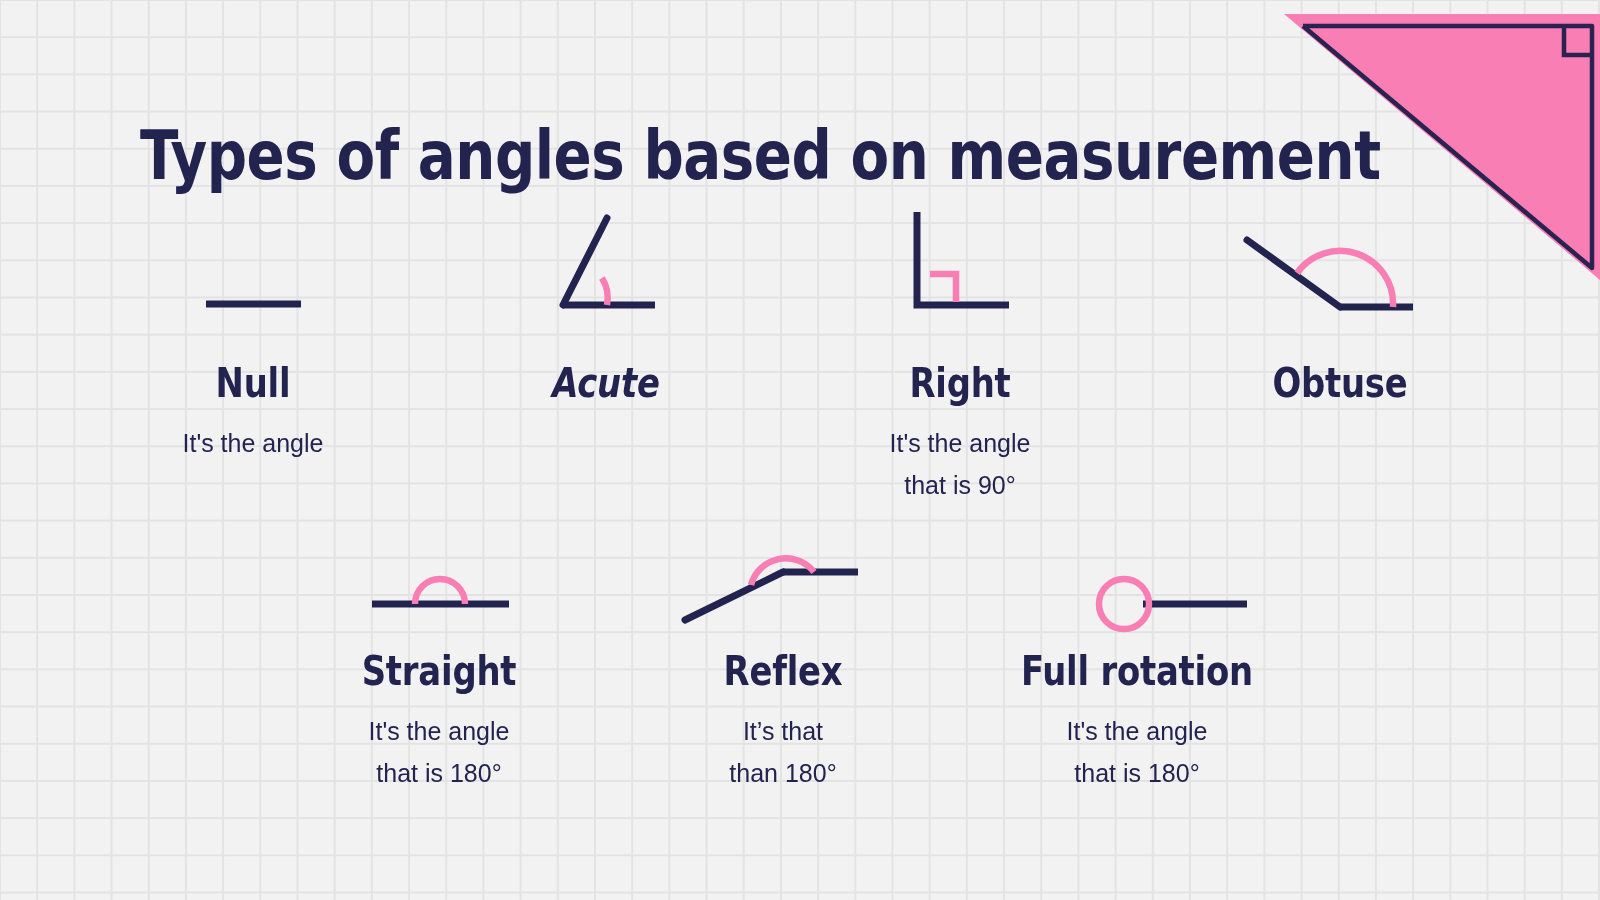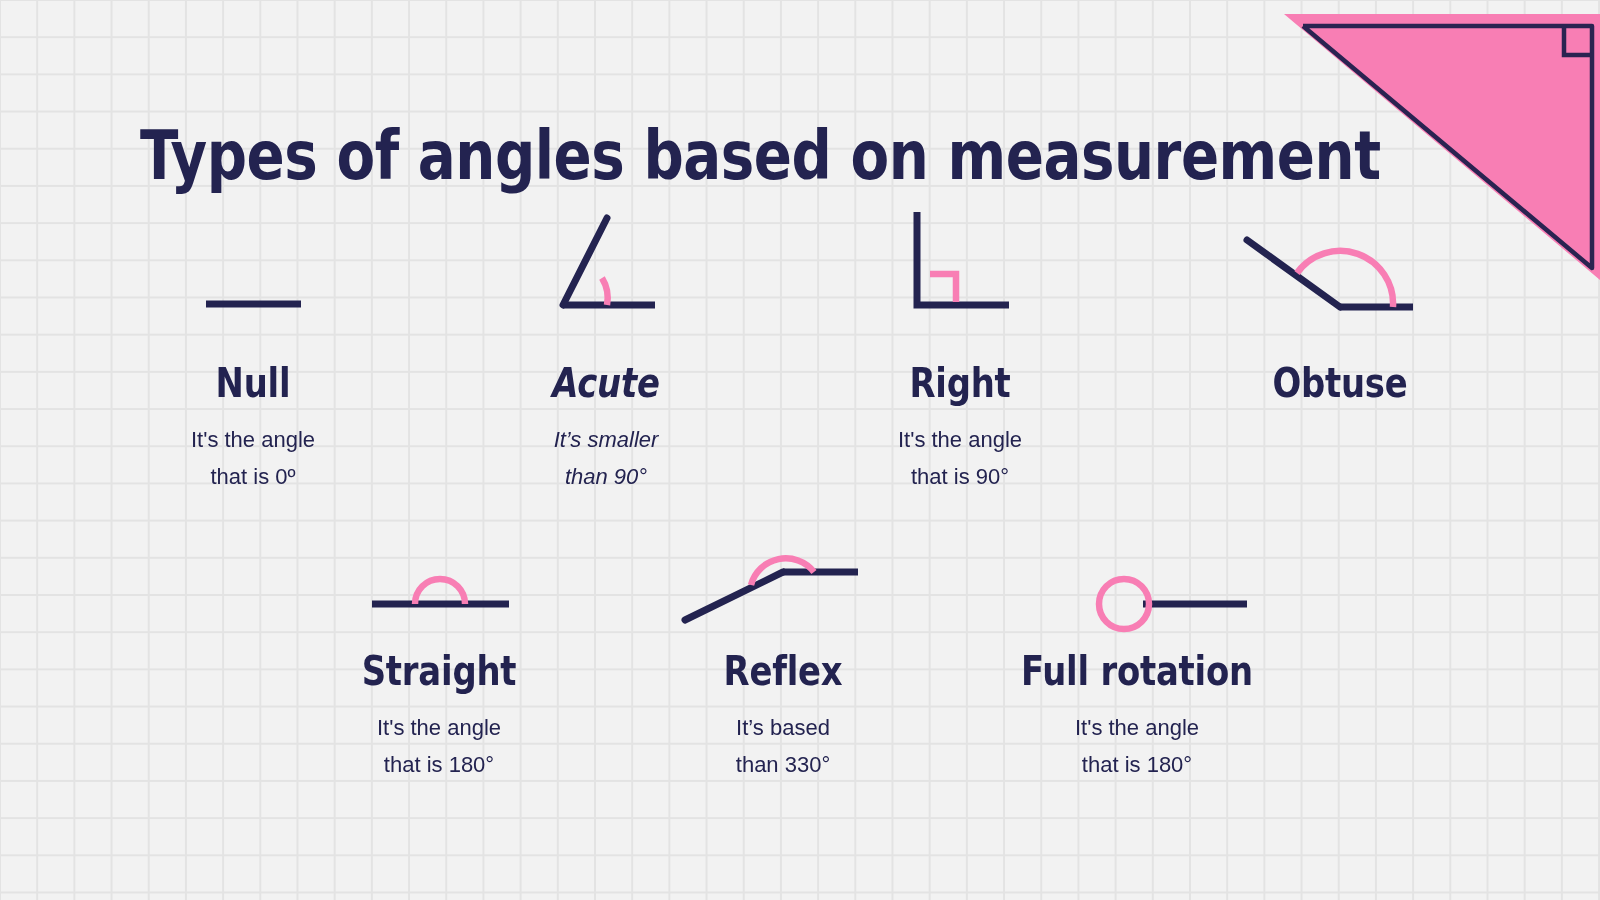--- a/index.html
+++ b/index.html
@@ -83,21 +83,21 @@
     font-size: 40px;
     font-weight: 700;
     color: #232350;
     letter-spacing: -0.2px;
     font-family: "DejaVu Sans Condensed", "Liberation Sans Narrow", "Liberation Sans", sans-serif;
     transform: scaleX(0.94);
     margin-top: 18px;
     white-space: nowrap;
   }
   .angle-desc {
-    font-size: 22px;
+    font-size: 25px;
     line-height: 1.68;
     color: #232350;
     margin-top: 16px;
     font-weight: 400;
   }
   .angle-desc span { display: block; }
 
   
   #card-null        { left: 103px;  top: 222px; }
   #card-acute       { left: 456px;  top: 222px; font-style: italic; }
@@ -125,37 +125,32 @@
 
   <div class="angle-card" id="card-null">
     <div class="angle-figure">
       <svg width="200" height="120" viewBox="0 0 200 120">
         <line x1="53" y1="82" x2="148" y2="82" stroke="#232350" stroke-width="7" stroke-linecap="butt"></line>
       </svg>
     </div>
     <div class="angle-name">Null</div>
     <div class="angle-desc">
       <span>It's the angle</span>
-      <span>that is 0º</span>
     </div>
   </div>
 
   <div class="angle-card" id="card-acute">
     <div class="angle-figure">
       <svg width="200" height="120" viewBox="0 0 200 120">
         <path d="M 57 83 L 149 83" stroke="#232350" stroke-width="7" stroke-linecap="butt" fill="none"></path>
         <path d="M 57 83 L 101 -4" stroke="#232350" stroke-width="7" stroke-linecap="round" fill="none"></path>
         <path d="M 96 56 A 38 38 0 0 1 101 83" stroke="#f87eb4" stroke-width="6.5" fill="none" stroke-linecap="butt"></path>
       </svg>
     </div>
     <div class="angle-name">Acute</div>
-    <div class="angle-desc">
-      <span>It’s smaller</span>
-      <span>than 90°</span>
-    </div>
   </div>
 
   <div class="angle-card" id="card-right">
     <div class="angle-figure">
       <svg width="200" height="120" viewBox="0 0 200 120">
         <polyline points="57,-10 57,83 149,83" stroke="#232350" stroke-width="7" fill="none" stroke-linejoin="miter" stroke-linecap="butt"></polyline>
         <polyline points="70,52 96,52 96,80" stroke="#f87eb4" stroke-width="6.5" fill="none" stroke-linejoin="miter" stroke-linecap="butt"></polyline>
       </svg>
     </div>
     <div class="angle-name">Right</div>
@@ -193,22 +188,22 @@
   <div class="angle-card" id="card-reflex">
     <div class="angle-figure">
       <svg width="200" height="120" viewBox="0 0 200 120">
         <path d="M 100 62 L 175 62" stroke="#232350" stroke-width="7" stroke-linecap="butt" fill="none"></path>
         <path d="M 100 62 L 2 110" stroke="#232350" stroke-width="7" stroke-linecap="round" fill="none"></path>
         <path d="M 68 75 A 36 36 0 0 1 131 62" stroke="#f87eb4" stroke-width="6.5" fill="none" stroke-linecap="butt"></path>
       </svg>
     </div>
     <div class="angle-name">Reflex</div>
     <div class="angle-desc">
-      <span>It’s based</span>
-      <span>than 330°</span>
+      <span>It’s that</span>
+      <span>than 180°</span>
     </div>
   </div>
 
   <div class="angle-card" id="card-fullrotation">
     <div class="angle-figure">
       <svg width="230" height="120" viewBox="0 0 230 120">
         <line x1="121" y1="94" x2="225" y2="94" stroke="#232350" stroke-width="7" stroke-linecap="butt"></line>
         <circle cx="102" cy="94" r="25" stroke="#f87eb4" stroke-width="6.5" fill="none"></circle>
       </svg>
     </div>

